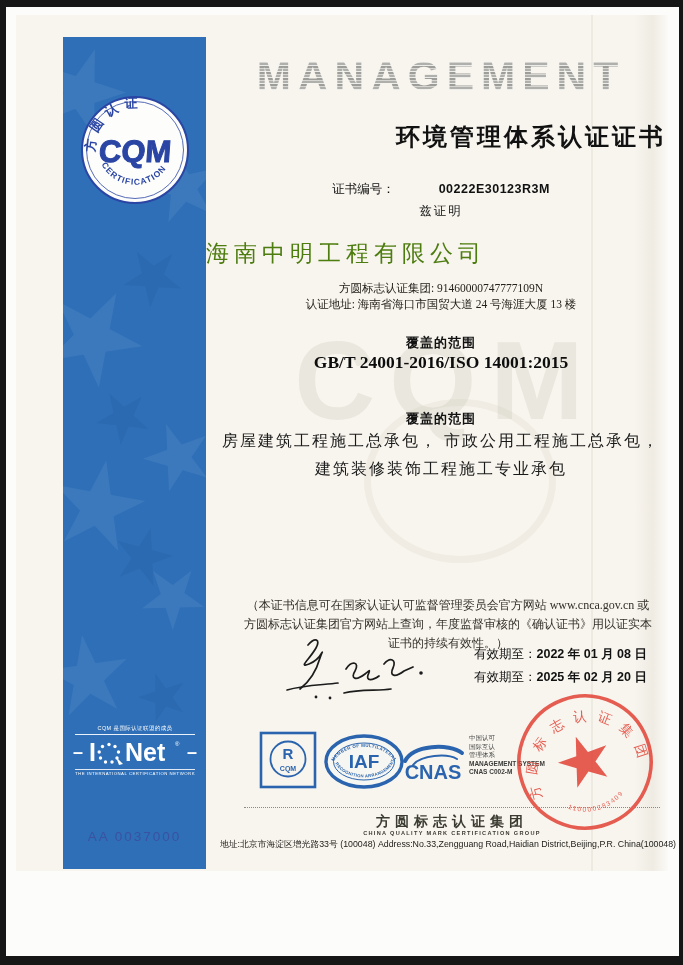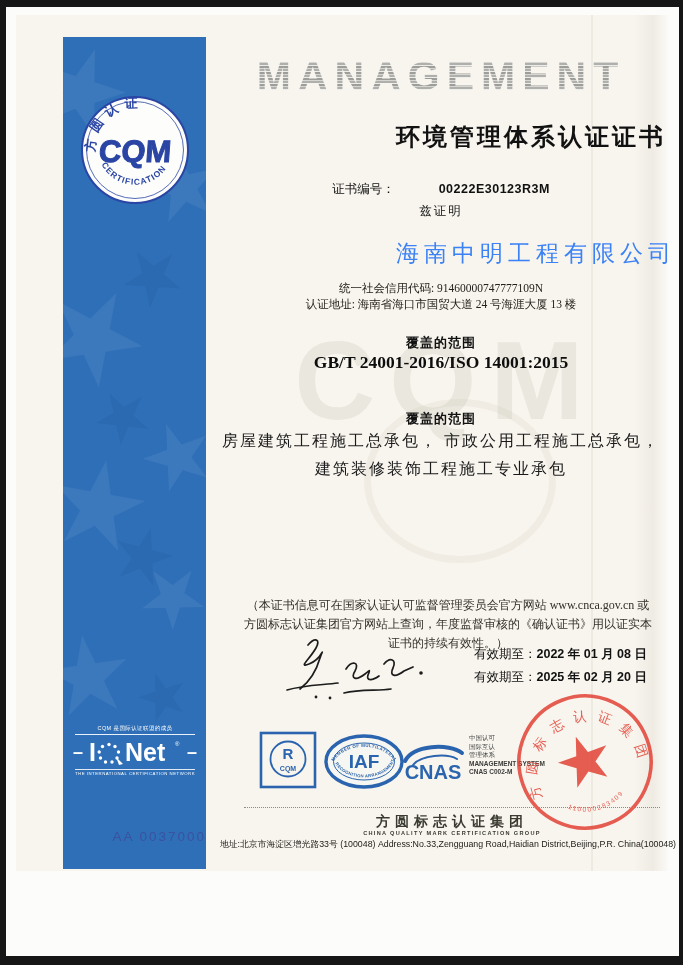--- a/index.html
+++ b/index.html
@@ -15,36 +15,36 @@
   .band{position:absolute;left:57px;top:30px;width:143px;height:832px;background:#2e6fb7;overflow:hidden;}
   .band svg.stars{position:absolute;left:0;top:0;}
   .cqm-seal{position:absolute;left:17px;top:58px;}
   .iqnet{position:absolute;left:8px;top:688px;width:128px;color:#fff;text-align:center;}
   .iqnet-member{font-size:5.5px;letter-spacing:.4px;border-bottom:1px solid rgba(255,255,255,.9);
                 padding-bottom:1.5px;margin:0 4px 2px 4px;white-space:nowrap;}
   .iqnet-main{display:flex;align-items:center;justify-content:center;gap:4px;}
   .iqnet-dash{font-size:18px;font-weight:bold;line-height:1;}
   .iqnet-sub{font-size:4.3px;letter-spacing:.5px;margin-top:2px;border-top:1px solid rgba(255,255,255,.85);
              padding-top:1.5px;margin-left:4px;margin-right:4px;white-space:nowrap;}
-  .serial{position:absolute;left:0;top:792px;width:143px;text-align:right;
+  .serial{position:absolute;left:0;top:792px;width:143px;text-align:center;
           font-size:13.5px;letter-spacing:2px;color:#3d4d9c;opacity:.85;}
 
   
   .ghost-title{position:absolute;left:205px;top:46px;width:460px;text-align:center;
         font-size:41px;font-weight:bold;letter-spacing:7px;
         background:repeating-linear-gradient(to bottom,#ececea 0 1px,#9d9d99 1px 3px,#d6d5d1 3px 4px,#aFAFab 4px 6px);
         -webkit-background-clip:text;background-clip:text;color:transparent;white-space:nowrap;}
   .title-cn{position:absolute;left:210px;top:114px;width:450px;text-align:right;
         font-size:24px;font-weight:bold;letter-spacing:3px;color:#111;}
   .certno{position:absolute;left:210px;top:174px;width:450px;text-align:center;font-size:12.5px;color:#111;}
   .certno b{font-weight:600;letter-spacing:.5px;margin-left:44px;}
   .certify{position:absolute;left:210px;top:196px;width:450px;text-align:center;font-size:12.5px;
         letter-spacing:2px;color:#111;}
-  .company{position:absolute;left:200px;top:231px;width:470px;text-align:right;font-size:23px;
-        letter-spacing:5px;color:#3b82f6;font-family:"Liberation Serif","DejaVu Serif",serif;}
+  .company{position:absolute;left:200px;top:231px;width:470px;text-align:left;font-size:23px;
+        letter-spacing:5px;color:#4d7c0f;font-family:"Liberation Serif","DejaVu Serif",serif;}
   .info{position:absolute;left:200px;top:273px;width:470px;text-align:center;font-size:11.5px;
         line-height:16px;color:#24211c;font-family:"Liberation Serif","DejaVu Serif",serif;}
   .conform{position:absolute;left:210px;top:327px;width:450px;text-align:center;font-size:13px;
         font-weight:bold;letter-spacing:1px;color:#111;}
   .standard{position:absolute;left:210px;top:345px;width:450px;text-align:center;font-size:17.5px;
         font-weight:bold;color:#0d0d0d;font-family:"Liberation Serif","DejaVu Serif",serif;}
   .scope-label{position:absolute;left:210px;top:403px;width:450px;text-align:center;font-size:13px;
         font-weight:bold;letter-spacing:1px;color:#111;}
   .scope1{position:absolute;left:190px;top:424px;width:490px;text-align:center;font-size:16px;
         letter-spacing:2px;color:#1a1a1a;font-family:"Liberation Serif","DejaVu Serif",serif;}
@@ -162,21 +162,21 @@
 
     <div class="ghost-title">MANAGEMENT</div>
     <div class="title-cn">环境管理体系认证证书</div>
     <div class="certno">
       <span>证书编号：</span><b>00222E30123R3M</b>
     </div>
     <div class="certify">兹证明</div>
 
     <div class="company">海南中明工程有限公司</div>
     <div class="info">
-      <div>统一社会信用代码: 91460000747777109N</div>
+      <div>方圆标志认证集团: 91460000747777109N</div>
       <div>认证地址: 海南省海口市国贸大道 24 号海涯大厦 13 楼</div>
     </div>
 
     <div class="conform">覆盖的范围</div>
     <div class="standard">GB/T 24001-2016/ISO 14001:2015</div>
 
     <div class="scope-label">覆盖的范围</div>
     <div class="scope1">房屋建筑工程施工总承包， 市政公用工程施工总承包，</div>
     <div class="scope2">建筑装修装饰工程施工专业承包</div>
 

